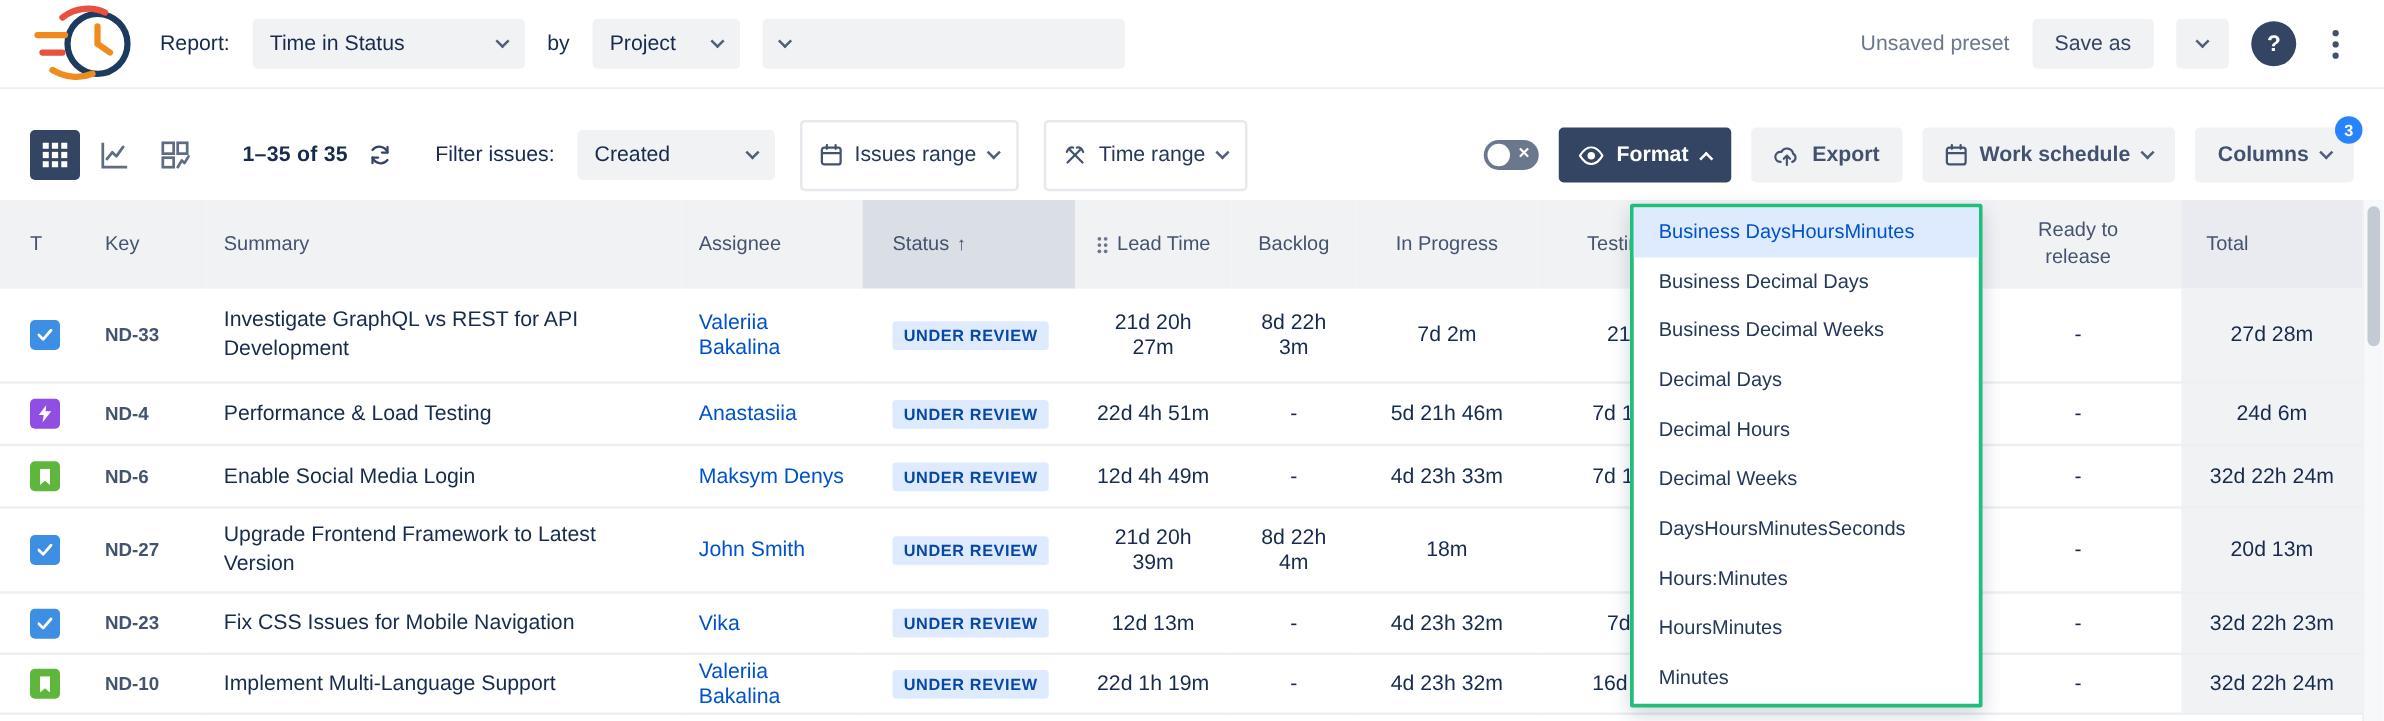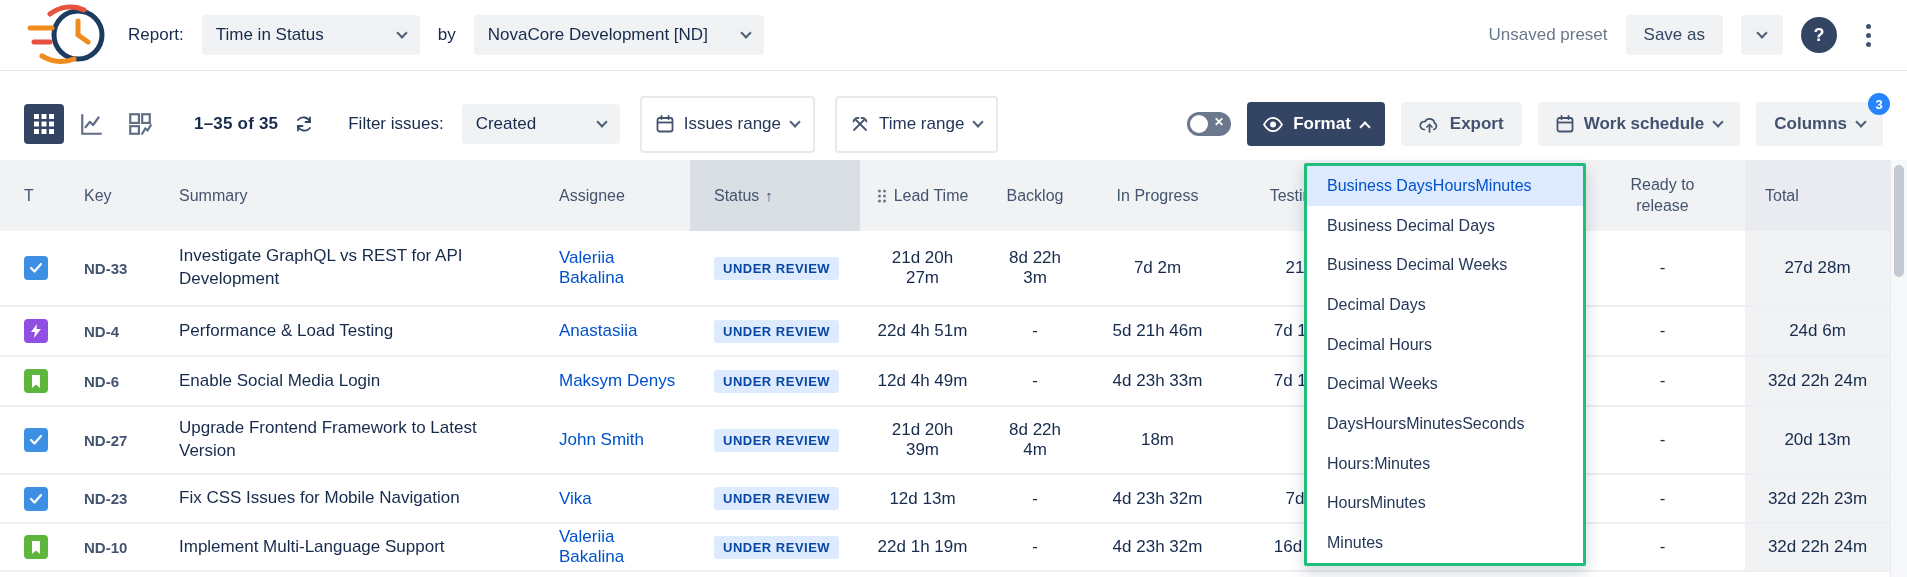--- a/index.html
+++ b/index.html
@@ -86,22 +86,25 @@
       <path d="M4 24 H26" stroke="#F08C1D" stroke-width="5" stroke-linecap="round"></path>
       <path d="M8 38 H24" stroke="#E8503F" stroke-width="5" stroke-linecap="round"></path>
       <path d="M16 52 C26 58 38 59 48 55" stroke="#F08C1D" stroke-width="5" stroke-linecap="round" fill="none"></path>
     </svg>
     <span class="lbl">Report:</span>
     <div class="sel w218">
       <span>Time in Status</span>
       <i class="chev"></i>
     </div>
     <span class="lbl">by</span>
+    <div class="sel w118">
+      <span>Project</span>
+      <i class="chev"></i>
+    </div>
     <div class="sel w290">
-      <span>NovaCore Development [ND]</span>
       <i class="chev"></i>
     </div>
     <div class="spacer"></div>
     <span class="preset-status">Unsaved preset</span>
     <div class="btn">
       <span>Save as</span>
     </div>
     <div class="btn icon-only">
       <i class="chev"></i>
     </div>

